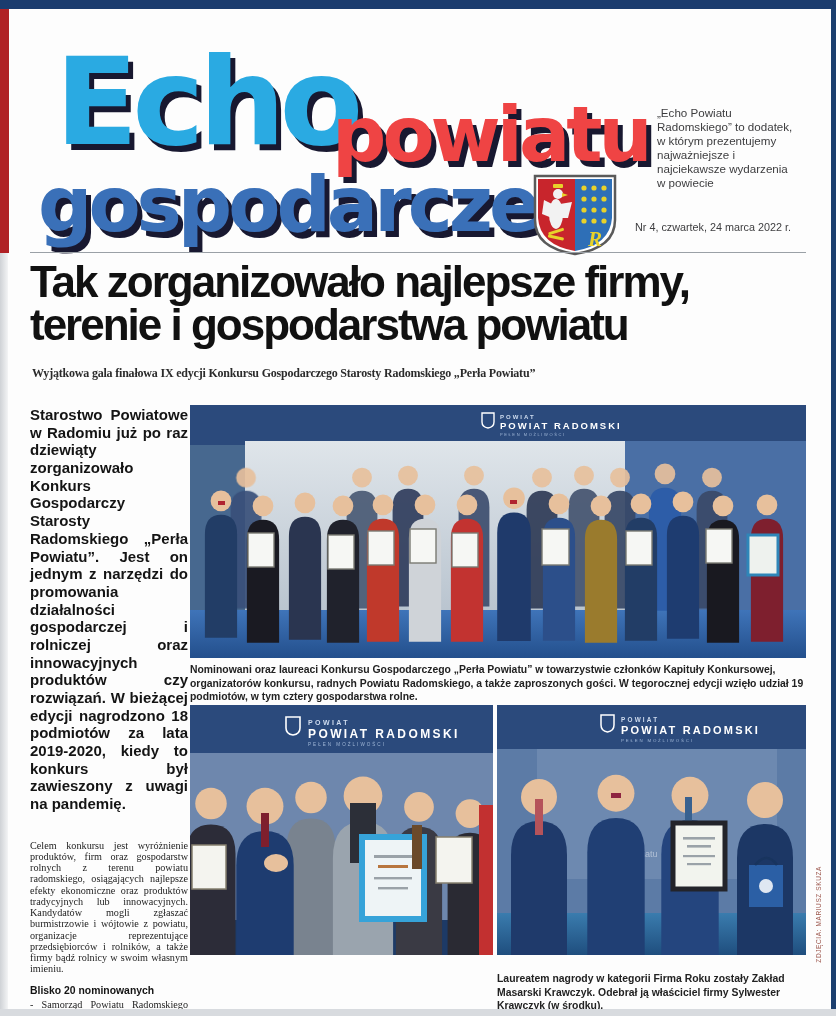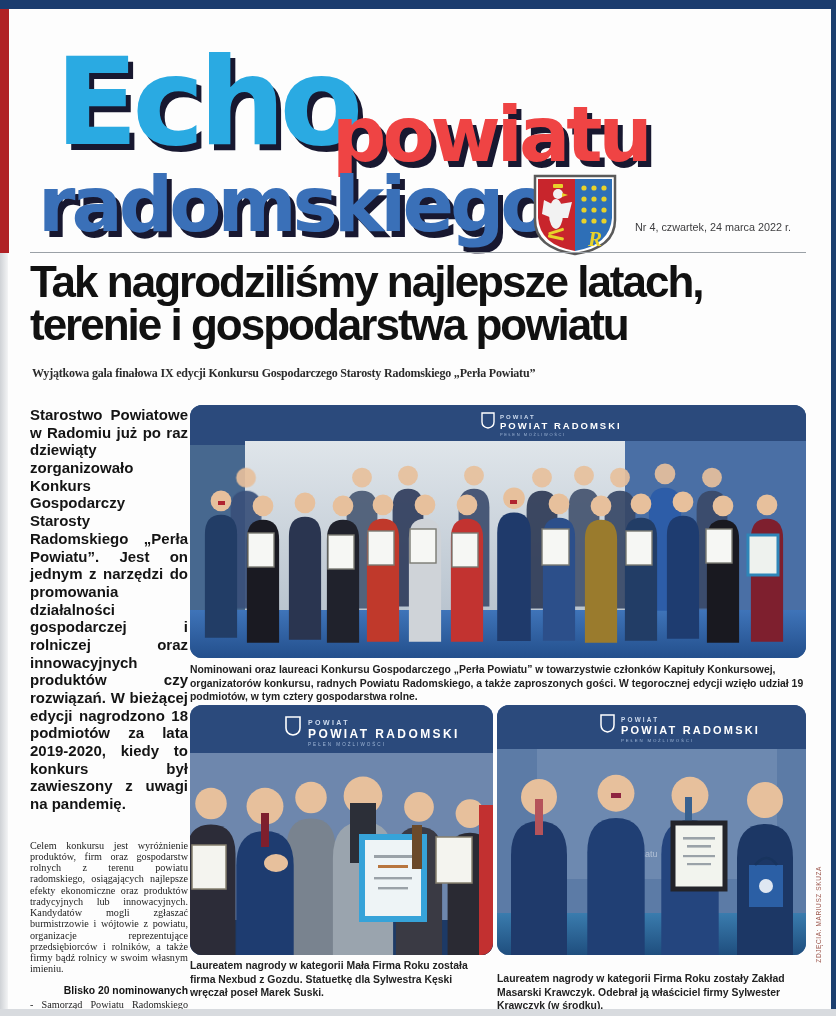--- a/index.html
+++ b/index.html
@@ -33,24 +33,24 @@
   .headline span { display:block; }
   .subhead { position:absolute; left:32px; top:366px; width:780px;
     font-family:"Liberation Serif", serif; font-weight:bold; font-size:12px;
     letter-spacing:-0.2px; color:#2b2b2b; }
 
   
   .col { position:absolute; left:30px; top:406px; width:158px; color:#222;
     font-family:"Liberation Serif", serif; font-size:10.2px; line-height:1.1; text-align:justify; }
   .col .lead { font-family:"Liberation Sans", sans-serif; font-weight:bold; font-size:15px; line-height:1.18; color:#141414; margin-bottom:27px; }
   .col p.body { margin-bottom:11px; }
-  .col .crosshead { font-family:"Liberation Sans", sans-serif; font-weight:bold; font-size:10.4px; color:#141414; margin-bottom:2px; text-align:right; }
-
-  
-  .photo { position:absolute; overflow:hidden; background:#3a5f93;border-radius:12px; }
+  .col .crosshead { font-family:"Liberation Sans", sans-serif; font-weight:bold; font-size:10.4px; color:#141414; margin-bottom:2px; text-align:left; }
+
+  
+  .photo { position:absolute; overflow:hidden; background:#3a5f93; }
   .photo svg { display:block; width:100%; height:100%; }
   .ph-main { left:190px; top:405px; width:616px; height:253px; }
   .ph-left { left:190px; top:705px; width:303px; height:250px; }
   .ph-right{ left:497px; top:705px; width:309px; height:250px; }
 
   .caption { position:absolute; font-weight:bold; font-size:10.4px; line-height:1.3; color:#222; }
   .cap-main { left:190px; top:663px; width:616px; }
   .cap-left { left:190px; top:959px; width:296px; }
   .cap-right{ left:497px; top:959px; width:302px;margin-top:13px; }
 
@@ -64,22 +64,23 @@
 
   <div class="topbar"></div>
   <div class="leftred"></div>
   <div class="leftgray"></div>
   <div class="rightnavy"></div>
   <div class="botgray"></div>
 
   <div class="mast">
     <div class="logo-word logo-echo">Echo</div>
     <div class="logo-word logo-pow">powiatu</div>
-    <div class="logo-word logo-rad">radomskiego</div>
-
+    <div class="logo-word logo-rad">gospodarcze</div>
+
+    <div class="mast-tagline">„Echo Powiatu Radomskiego” to dodatek, w którym prezentujemy najważniejsze i najciekawsze wydarzenia w powiecie</div>
     <div class="mast-edition">Nr 4, czwartek, 24 marca 2022 r.</div>
 
     <svg class="crest" viewBox="0 0 86 82">
       <path d="M3 2 H83 V46 Q83 74 43 80 Q3 74 3 46 Z" fill="#ffffff" stroke="#5a5a5a" stroke-width="2.5"></path>
       <path d="M6 5 H43 V77 Q8 71 6 44 Z" fill="#c8252c"></path>
       <path d="M43 5 H80 V44 Q78 71 43 77 Z" fill="#2e6fb7"></path>
 
       <g fill="#f2f2f2">
         <ellipse cx="24" cy="40" rx="7" ry="15"></ellipse>
         <path d="M12 26 L24 32 L20 44 L10 40 Z"></path>
@@ -107,21 +108,21 @@
           <circle cx="62" cy="47" r="2.6"></circle>
           <circle cx="72" cy="47" r="2.6"></circle>
       </g>
       <text x="56" y="72" font-family="Liberation Serif, serif" font-style="italic" font-weight="bold" font-size="21" fill="#e8d22a">R</text>
     </svg>
   </div>
 
   <div class="rule"></div>
 
   <h1 class="headline">
-    <span>Tak nagrodziliśmy najlepsze latach,</span>
+    <span>Tak zorganizowało najlepsze firmy,</span>
     <span>terenie i gospodarstwa powiatu</span>
   </h1>
   <div class="subhead">Wyjątkowa gala finałowa IX edycji Konkursu Gospodarczego Starosty Radomskiego „Perła Powiatu”</div>
 
   <div class="col">
     <p class="lead">Starostwo Powiatowe w Radomiu już po raz dziewiąty zorganizowało Konkurs Gospodarczy Starosty Radomskiego „Perła Powiatu”. Jest on jednym z narzędzi do promowania działalności gospodarczej i rolniczej oraz innowacyjnych produktów czy rozwiązań. W bieżącej edycji nagrodzono 18 podmiotów za lata 2019-2020, kiedy to konkurs był zawieszony z uwagi na pandemię.</p>
     <p class="body">Celem konkursu jest wyróżnienie produktów, firm oraz gospodarstw rolnych z terenu powiatu radomskiego, osiągających najlepsze efekty ekonomiczne oraz produktów tradycyjnych lub innowacyjnych. Kandydatów mogli zgłaszać burmistrzowie i wójtowie z powiatu, organizacje reprezentujące przedsiębiorców i rolników, a także firmy bądź rolnicy w swoim własnym imieniu.</p>
     <p class="crosshead">Blisko 20 nominowanych</p>
     <p class="body">- Samorząd Powiatu Radomskiego sprzyja rozwojowi i powstawaniu nowych przedsiębiorstw oraz wspiera nowe inicjatywy gospodarcze. W ostatnich latach na terenie powiatu utrzymywała się wysoka koniunktura gospodarcza, co przełożyło się na powstanie wielu nowych firm i rozwój sektora małych i średnich przedsiębiorstw. Obecnie w powiecie działalność gospodarczą prowadzi około 14 tysięcy różnych podmiotów, głównie z branży przetwórstwa spożywczego, transportowej, metalowej czy drzewnej. Jak dotąd w Konkursie Gospodarczym wzięło udział 56 podmiotów gospodarczych oraz 57 gospodarstw rolnych. W bieżącej edycji, podsumowującej pandemiczne lata 2019-2020 nominację otrzymało w sumie 18 podmiotów. Są to firmy z takich branż, jak: handel i usługi, produkcja metalowa, budownictwo, gastronomia i usługi. Wśród nich są cztery gospodarstwa rolne specjalizujące się głównie w produkcji roślinnej i zwierzęcej. Doceniliśmy również trzy Koła Gospodyń Wiejskich za kultywowanie lokalnych tradycji kulinarnych - mówi Waldemar Trelka, starosta radomski, przewodniczący Kapituły Konkursowej.</p>
   </div>
@@ -230,21 +231,20 @@
       <g>
         <rect x="172" y="132" width="62" height="82" fill="#eef4f6" stroke="#36a3d9" stroke-width="6"></rect>
         <rect x="184" y="150" width="38" height="3" fill="#9aa2a8"></rect>
         <rect x="188" y="160" width="30" height="3" fill="#b8763f"></rect>
         <rect x="184" y="172" width="38" height="2.4" fill="#9aa2a8"></rect>
         <rect x="188" y="182" width="30" height="2.4" fill="#9aa2a8"></rect>
       </g>
       <rect x="222" y="120" width="10" height="44" fill="#6b4a2a"></rect>
     </svg>
   </figure>
-  <figcaption class="caption cap-left">Laureatem nagrody w kategorii Mała Firma Roku została firma Nexbud z Gozdu. Statuetkę dla Sylwestra Kęski wręczał poseł Marek Suski.</figcaption>
 
   <figure class="photo ph-right">
     <svg viewBox="0 0 309 250" preserveAspectRatio="none">
       <defs>
         <linearGradient id="flr2" x1="0" y1="0" x2="0" y2="1">
           <stop offset="0" stop-color="#3a7cae"></stop>
             <stop offset="1" stop-color="#1f4e7e"></stop>
         </linearGradient>
       </defs>
       <rect width="309" height="250" fill="#5c7ba6"></rect>

